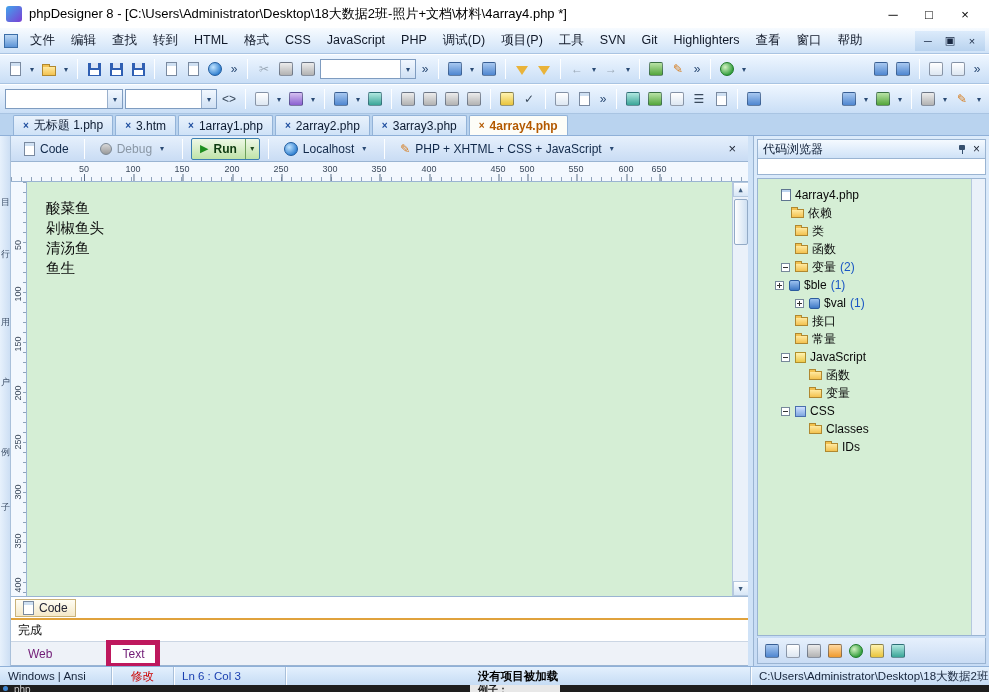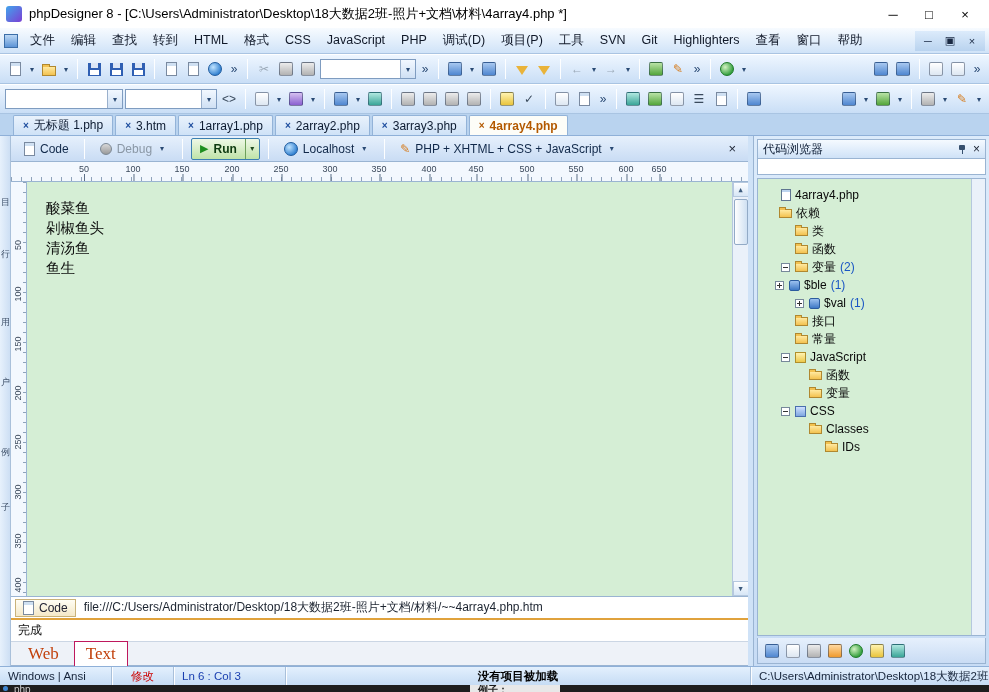--- a/index.html
+++ b/index.html
@@ -98,22 +98,22 @@
   .scroll-arrow { height:15px; width:16px; display:flex; align-items:center; justify-content:center; font-size:7px; color:#3c5a7c; background:linear-gradient(#fdfeff,#d7e6f6); border:1px solid #b5c8de; flex:none; }
   .scroll-arrow.bottom { margin-top:auto; }
   .thumb { width:14px; height:46px; background:linear-gradient(90deg,#fefefe,#cfe0f2); border:1px solid #92aac6; border-radius:2px; margin-top:2px; flex:none; }
 
   
   .codebar { height:24px; background:#ffffff; border-top:1px solid #9ab4d2; border-bottom:2px solid #e0a23c; display:flex; align-items:center; gap:8px; padding:0 4px; flex:none; }
   .codebar-tab { display:flex; align-items:center; gap:5px; padding:1px 7px; border:1px solid #c9b27a; background:linear-gradient(#fffdf4,#f4e8c8); font-size:12px; color:#223; }
   .url { font-size:12px; color:#1c2430; white-space:nowrap; overflow:hidden; }
   .donebar { height:22px; background:#ffffff; border-bottom:1px solid #cbd6e4; display:flex; align-items:center; padding:0 7px; font-size:12px; color:#111; flex:none; }
   .webtext { height:24px; background:#eef2f8; border-bottom:1px solid #9ab4d2; display:flex; align-items:center; gap:3px; padding:0 5px; flex:none; }
-  .wt-tab { padding:2px 11px; font-size:17px; color:#c2410c; border:1px solid transparent;font-family:Liberation Serif, serif; }
-  .wt-tab.active { background:#ffffff; border:1px solid #be185d; }
+  .wt-tab { padding:2px 11px; font-size:12px; color:#701a75; border:1px solid transparent; }
+  .wt-tab.active { background:#ffffff; border:5px solid #be185d;margin-left:39px; }
 
   .splitter { width:5px; flex:none; background:transparent; }
 
   
   .rightpanel { width:236px; flex:none; display:flex; flex-direction:column; background:linear-gradient(#dcebfb,#c7dcf5); border-left:1px solid #9ab4d2; padding:3px 3px 2px 3px; min-height:0; }
   .rp-header { height:20px; flex:none; display:flex; align-items:center; gap:5px; padding:0 5px; font-size:12px; color:#0c1c34; background:linear-gradient(#f5faff,#cfe2f7); border:1px solid #9ab4d2; }
   .rp-tools { margin-left:auto; display:flex; gap:6px; align-items:center; }
   .pin { width:9px; height:9px; position:relative; display:inline-block; }
   .pin::before { content:""; position:absolute; left:1px; top:0; width:6px; height:5px; background:#37506e; border-radius:1px; }
   .pin::after { content:""; position:absolute; left:4px; top:5px; width:1px; height:4px; background:#37506e; }
@@ -464,21 +464,21 @@
 
       <div class="hruler">
         <span class="hnum" style="left:73px">50</span>
         <span class="hnum" style="left:122px">100</span>
         <span class="hnum" style="left:171px">150</span>
         <span class="hnum" style="left:221px">200</span>
         <span class="hnum" style="left:270px">250</span>
         <span class="hnum" style="left:319px">300</span>
         <span class="hnum" style="left:368px">350</span>
         <span class="hnum" style="left:418px">400</span>
-        <span class="hnum" style="left:465px">450</span>
+        <span class="hnum" style="left:487px">450</span>
         <span class="hnum" style="left:516px">500</span>
         <span class="hnum" style="left:565px">550</span>
         <span class="hnum" style="left:615px">600</span>
         <span class="hnum" style="left:648px">650</span>
       </div>
 
       <div class="editor-body">
         <div class="vruler">
           <span class="vnum" style="top:58px">50</span>
           <span class="vnum" style="top:107px">100</span>
@@ -500,21 +500,20 @@
             <span class="scroll-arrow bottom">▼</span>
           </div>
         </div>
       </div>
 
       <div class="codebar">
         <span class="codebar-tab">
             <span class="ic-page"></span>
             <span>Code</span>
           </span>
-        <span class="url">file:///C:/Users/Administrator/Desktop/18大数据2班-照片+文档/材料/~~4array4.php.htm</span>
       </div>
 
       <div class="donebar">
         <span>完成</span>
       </div>
 
       <div class="webtext">
         <span class="wt-tab">Web</span>
         <span class="wt-tab active">Text</span>
       </div>
@@ -531,21 +530,21 @@
         </span>
       </div>
       <div class="rp-white"></div>
       <div class="rp-tree">
 
         <div class="trow" style="padding-left:8px">
           <span class="gut"></span>
           <span class="tic-file"></span>
           <span>4array4.php</span>
         </div>
-        <div class="trow" style="padding-left:6px">
+        <div class="trow" style="padding-left:18px">
           <span class="gut"></span>
           <span class="tic-folder"></span>
           <span>依赖</span>
         </div>
         <div class="trow" style="padding-left:22px">
           <span class="gut"></span>
           <span class="tic-folder"></span>
           <span>类</span>
         </div>
         <div class="trow" style="padding-left:22px">

